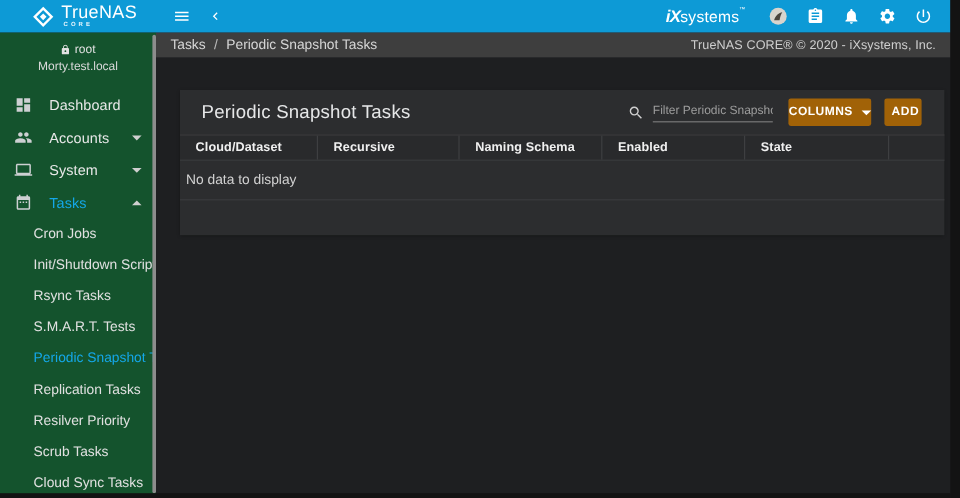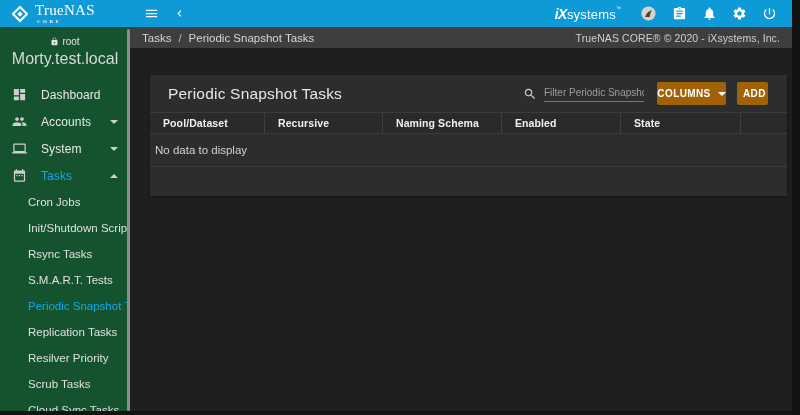--- a/index.html
+++ b/index.html
@@ -8,21 +8,21 @@
     background:#1e1f21;font-family:"Liberation Sans",sans-serif;
     -webkit-font-smoothing:antialiased;
   }
   .stage{position:absolute;inset:0;}
 
   
   .topbar{
     position:absolute;left:0;top:0;width:792px;height:27px;
     background:#0d9ad6;display:flex;align-items:center;z-index:5;
   }
-  .brand{width:130px;display:flex;align-items:center;padding-left:11px;box-sizing:border-box;font-family:Liberation Serif, serif;}
+  .brand{width:130px;display:flex;align-items:center;padding-left:27px;box-sizing:border-box;}
   .brand-mark{width:18px;height:18px;display:inline-flex;}
   .brand-mark svg{width:18px;height:18px;}
   .brand-text{display:flex;flex-direction:column;margin-left:6px;line-height:1;}
   .brand-name{color:#fff;font-size:15px;font-weight:500;letter-spacing:.3px;}
   .brand-edition{color:#e8f6fd;font-size:5px;letter-spacing:2.5px;margin-top:1px;margin-left:2px;font-weight:bold;}
   .tb-btn{background:none;border:none;padding:0;margin:0;cursor:pointer;display:inline-flex;align-items:center;}
   .tb-btn svg{width:15px;height:15px;fill:#fff;}
   .tb-menu{margin-left:14px;}
   .tb-back{margin-left:14px;}
   .tb-back svg{width:13px;height:13px;}
@@ -45,21 +45,21 @@
 
   
   .sidebar{
     position:absolute;left:0;top:27px;width:130px;height:388px;
     background:#14532d;overflow:hidden;z-index:2;
   }
   .side-thumb{position:absolute;right:0;top:2px;width:3px;height:382px;background:#8d8d8d;border-radius:2px;}
   .user-block{padding-top:9px;text-align:center;color:#e2e2e2;}
   .user-name{font-size:10px;display:flex;align-items:center;justify-content:center;gap:3px;}
   .user-name svg{width:9px;height:9px;fill:#e2e2e2;}
-  .user-host{font-size:16px;margin-top:3px;color:#d9d9d9;}
+  .user-host{font-size:10px;margin-top:3px;color:#d9d9d9;}
   .nav{margin-top:13px;}
   .nav-item{height:27px;display:flex;align-items:center;padding:0 12px 0 12px;cursor:pointer;}
   .nav-item svg{width:15px;height:15px;fill:#cdd0d2;flex:none;}
   .nav-label{margin-left:14px;font-size:12px;color:#e8e8e8;letter-spacing:.1px;}
   .chev{margin-left:auto;width:0;height:0;border-left:4px solid transparent;border-right:4px solid transparent;}
   .chev-down{border-top:4px solid #cfcfcf;}
   .chev-up{border-bottom:4px solid #cfcfcf;}
   .sub-item{height:26px;display:flex;align-items:center;padding-left:28px;font-size:11.5px;color:#e0e0e0;cursor:pointer;white-space:nowrap;}
   .blue{color:#14a7e8 !important;}
 
@@ -233,21 +233,21 @@
           <input class="filter-input" type="text" placeholder="Filter Periodic Snapshot Ta..." style="">
           <button class="btn btn-columns">
             <span>COLUMNS</span>
             <span class="tri"></span>
           </button>
           <button class="btn btn-add">ADD</button>
         </div>
       </div>
 
       <div class="table-header">
-        <div class="th">Pool/Dataset</div>
+        <div class="th">Cloud/Dataset</div>
         <div class="th">Recursive</div>
         <div class="th">Naming Schema</div>
         <div class="th">Enabled</div>
         <div class="th">State</div>
         <div class="th th-spacer"></div>
       </div>
 
       <div class="no-data-row">No data to display</div>
       <div class="card-footer"></div>
     </section>

